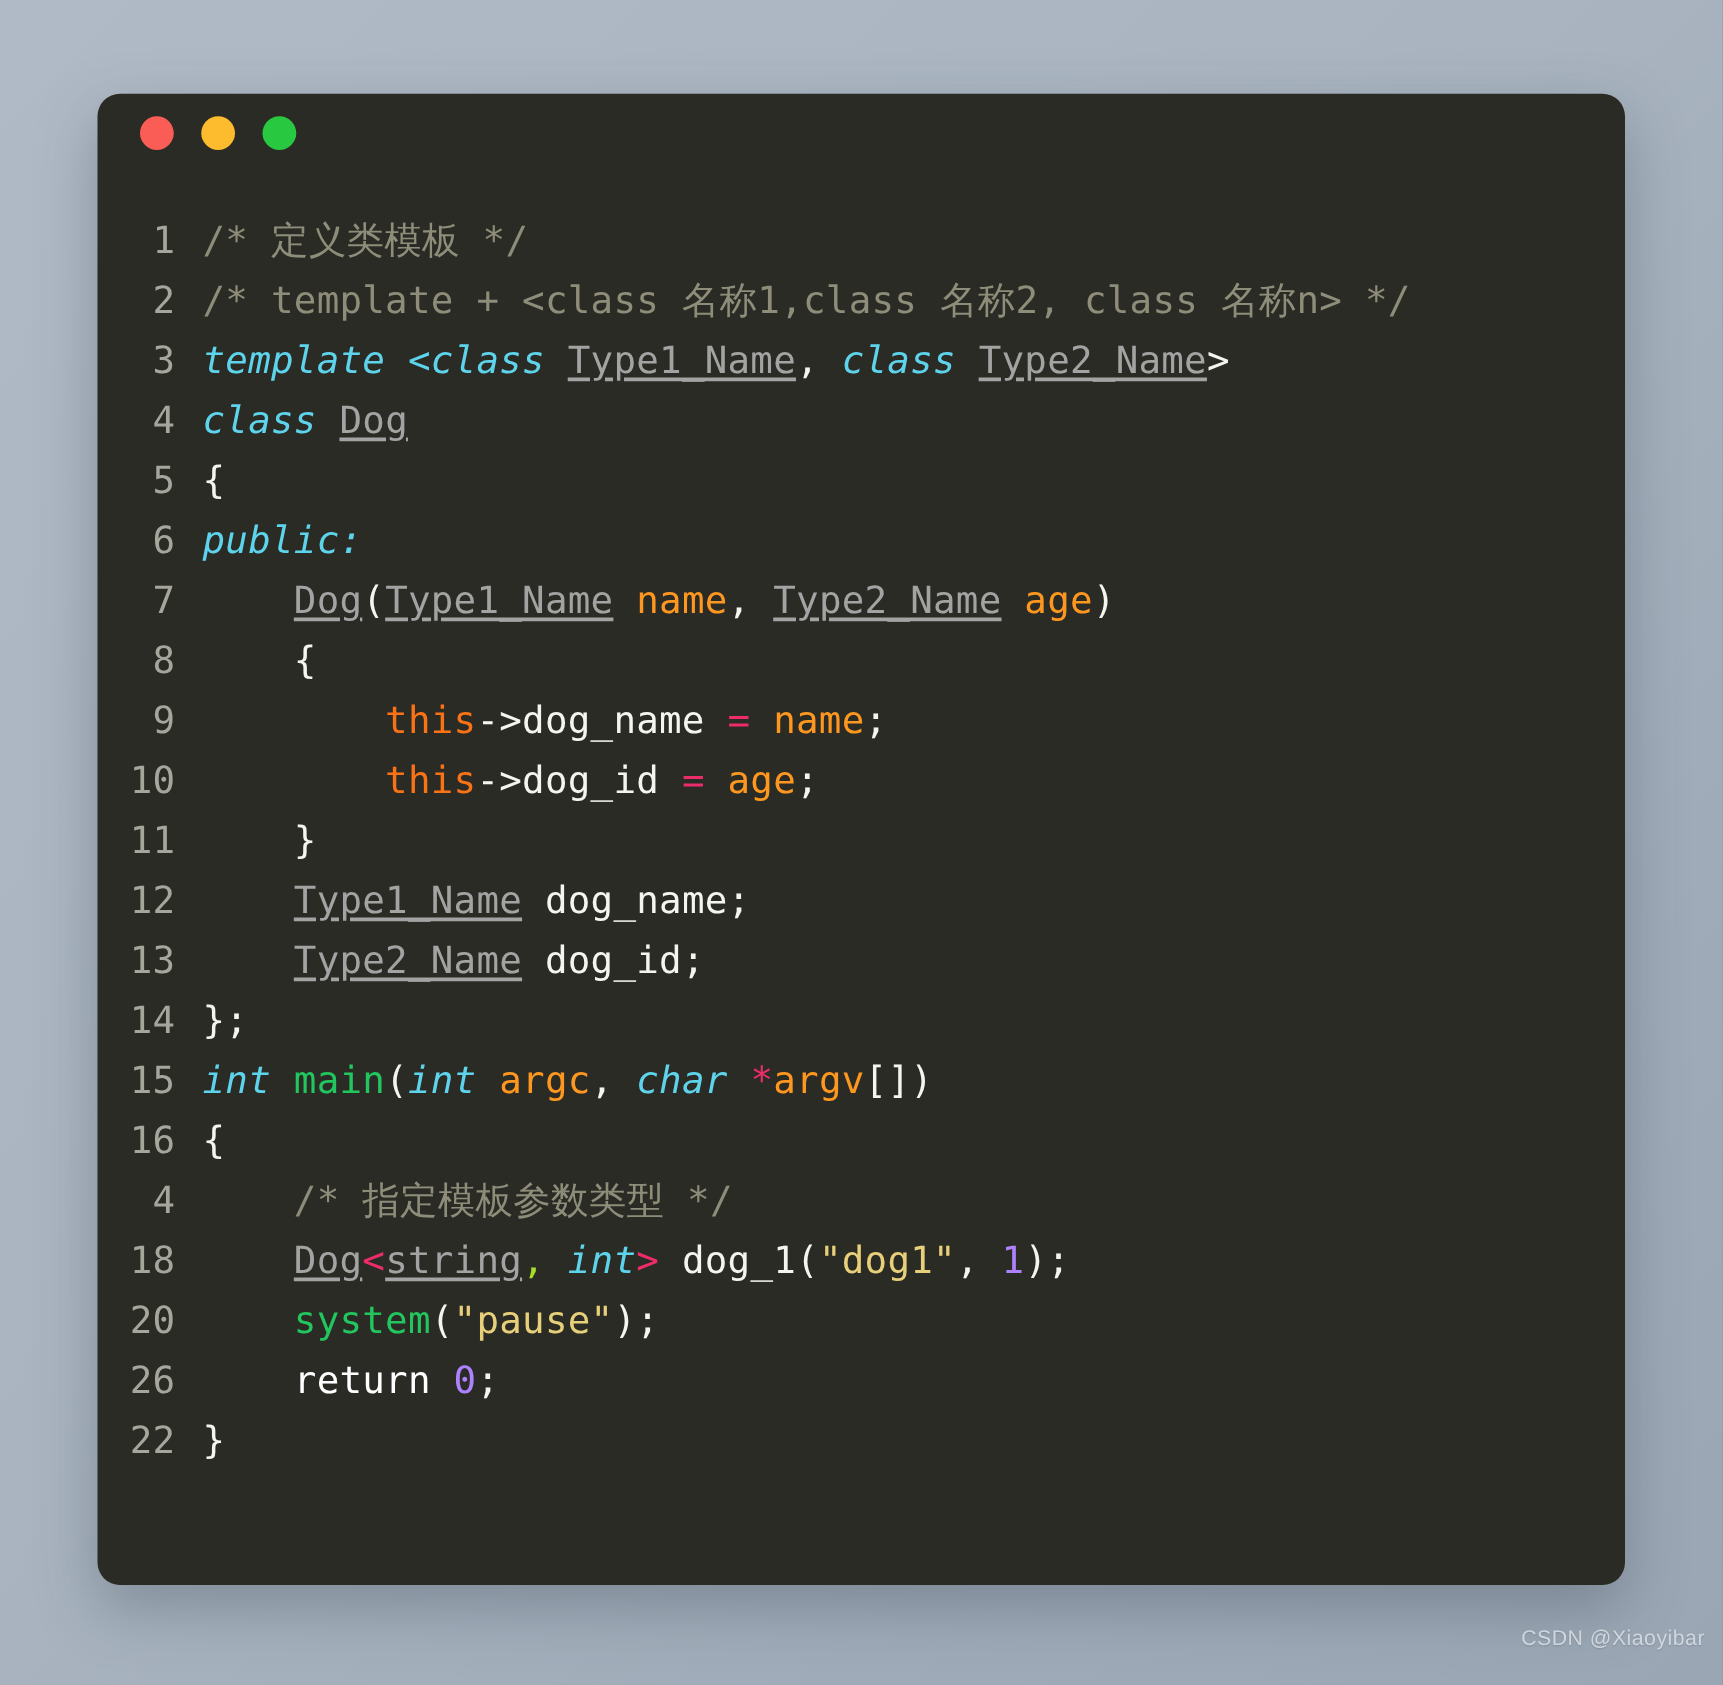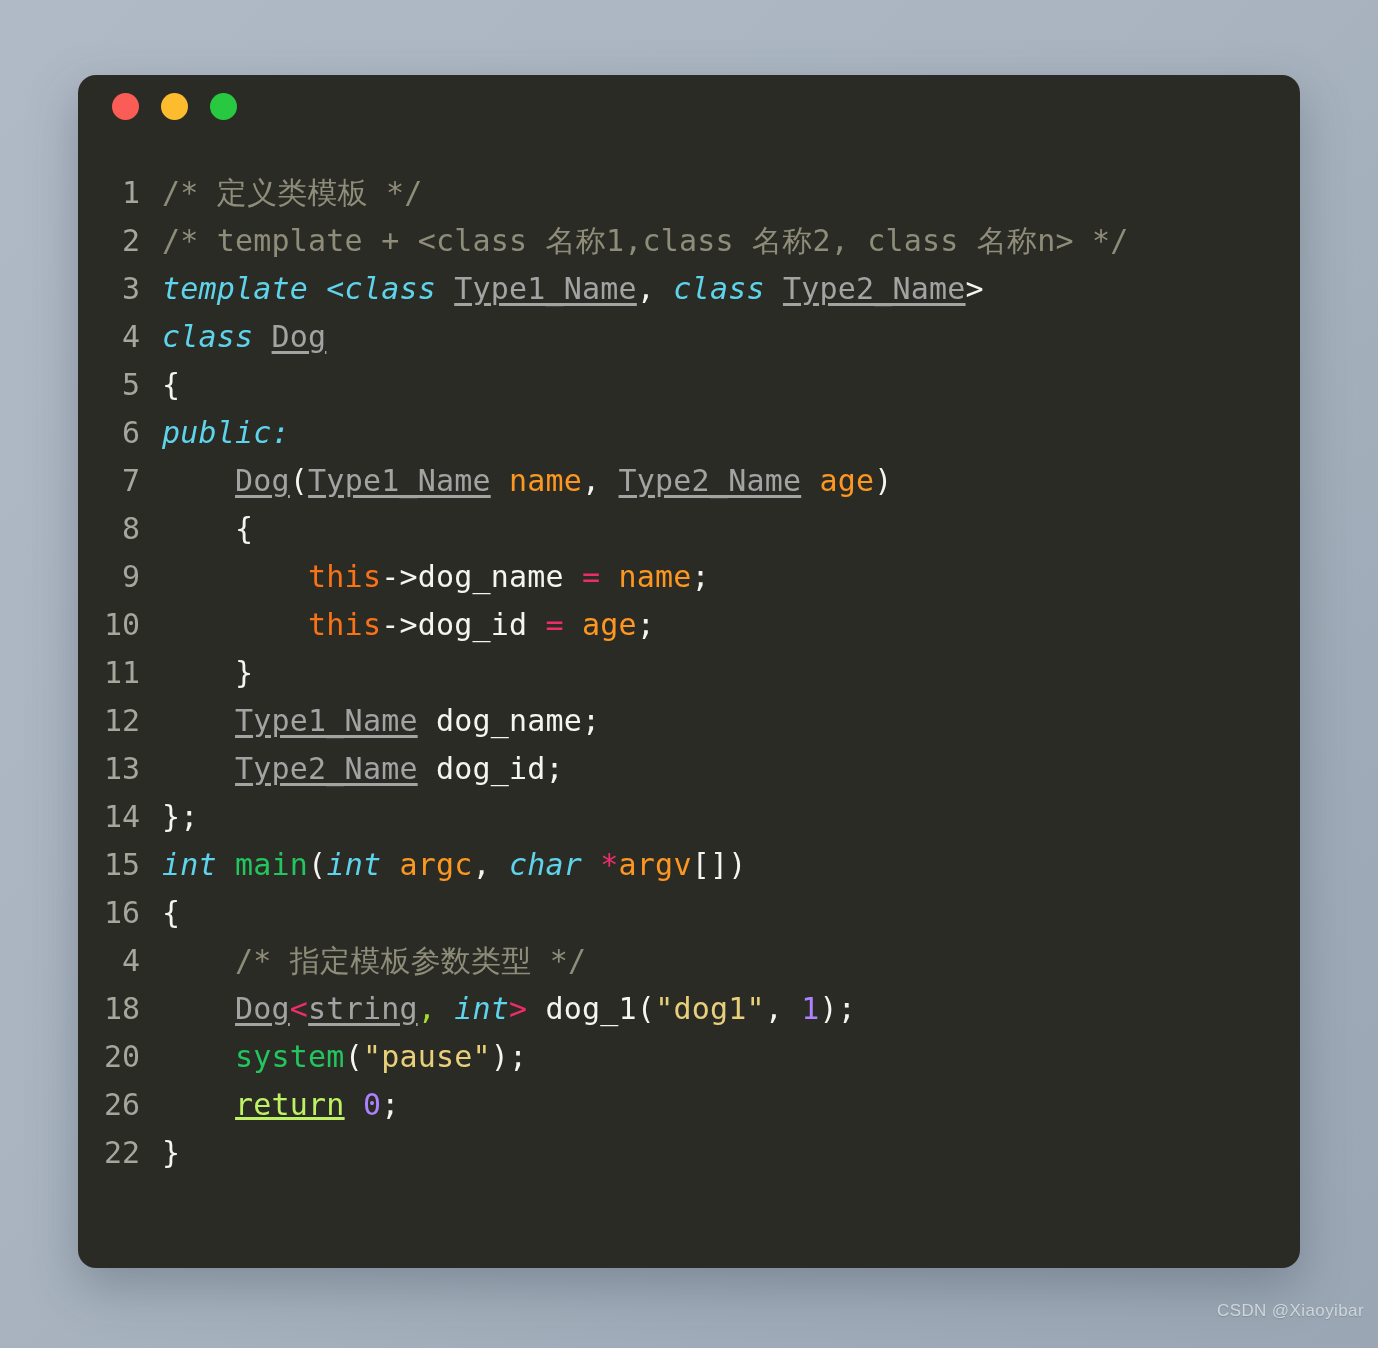--- a/index.html
+++ b/index.html
@@ -97,21 +97,21 @@
   
   .t-plain   { color: #f4f4f0; }
   .t-comment { color: #8e8d7a; margin-top: 37px; }
   .t-kw      { color: #5ed4ec; font-style: italic; }
   .t-type    { color: #a3a3a3; text-decoration: underline; text-underline-offset: 4px; }
   .t-fn      { color: #22c55e; }
   .t-green   { color: #a6dd2a; }
   .t-var     { color: #fd9720; }
   .t-this    { color: #f97316; }
   .t-op      { color: #ec2c6b; }
-  .t-kw2     { color: #bef264; text-decoration: underline; }
+  .t-kw2     { color: #ffffff; }
   .t-str     { color: #e8d07a; }
   .t-num     { color: #ae81ff; }
 
   
   .watermark {
     position: absolute;
     right: 14px;
     bottom: 27px;
     font-family: "Liberation Sans", sans-serif;
     font-size: 17px;

